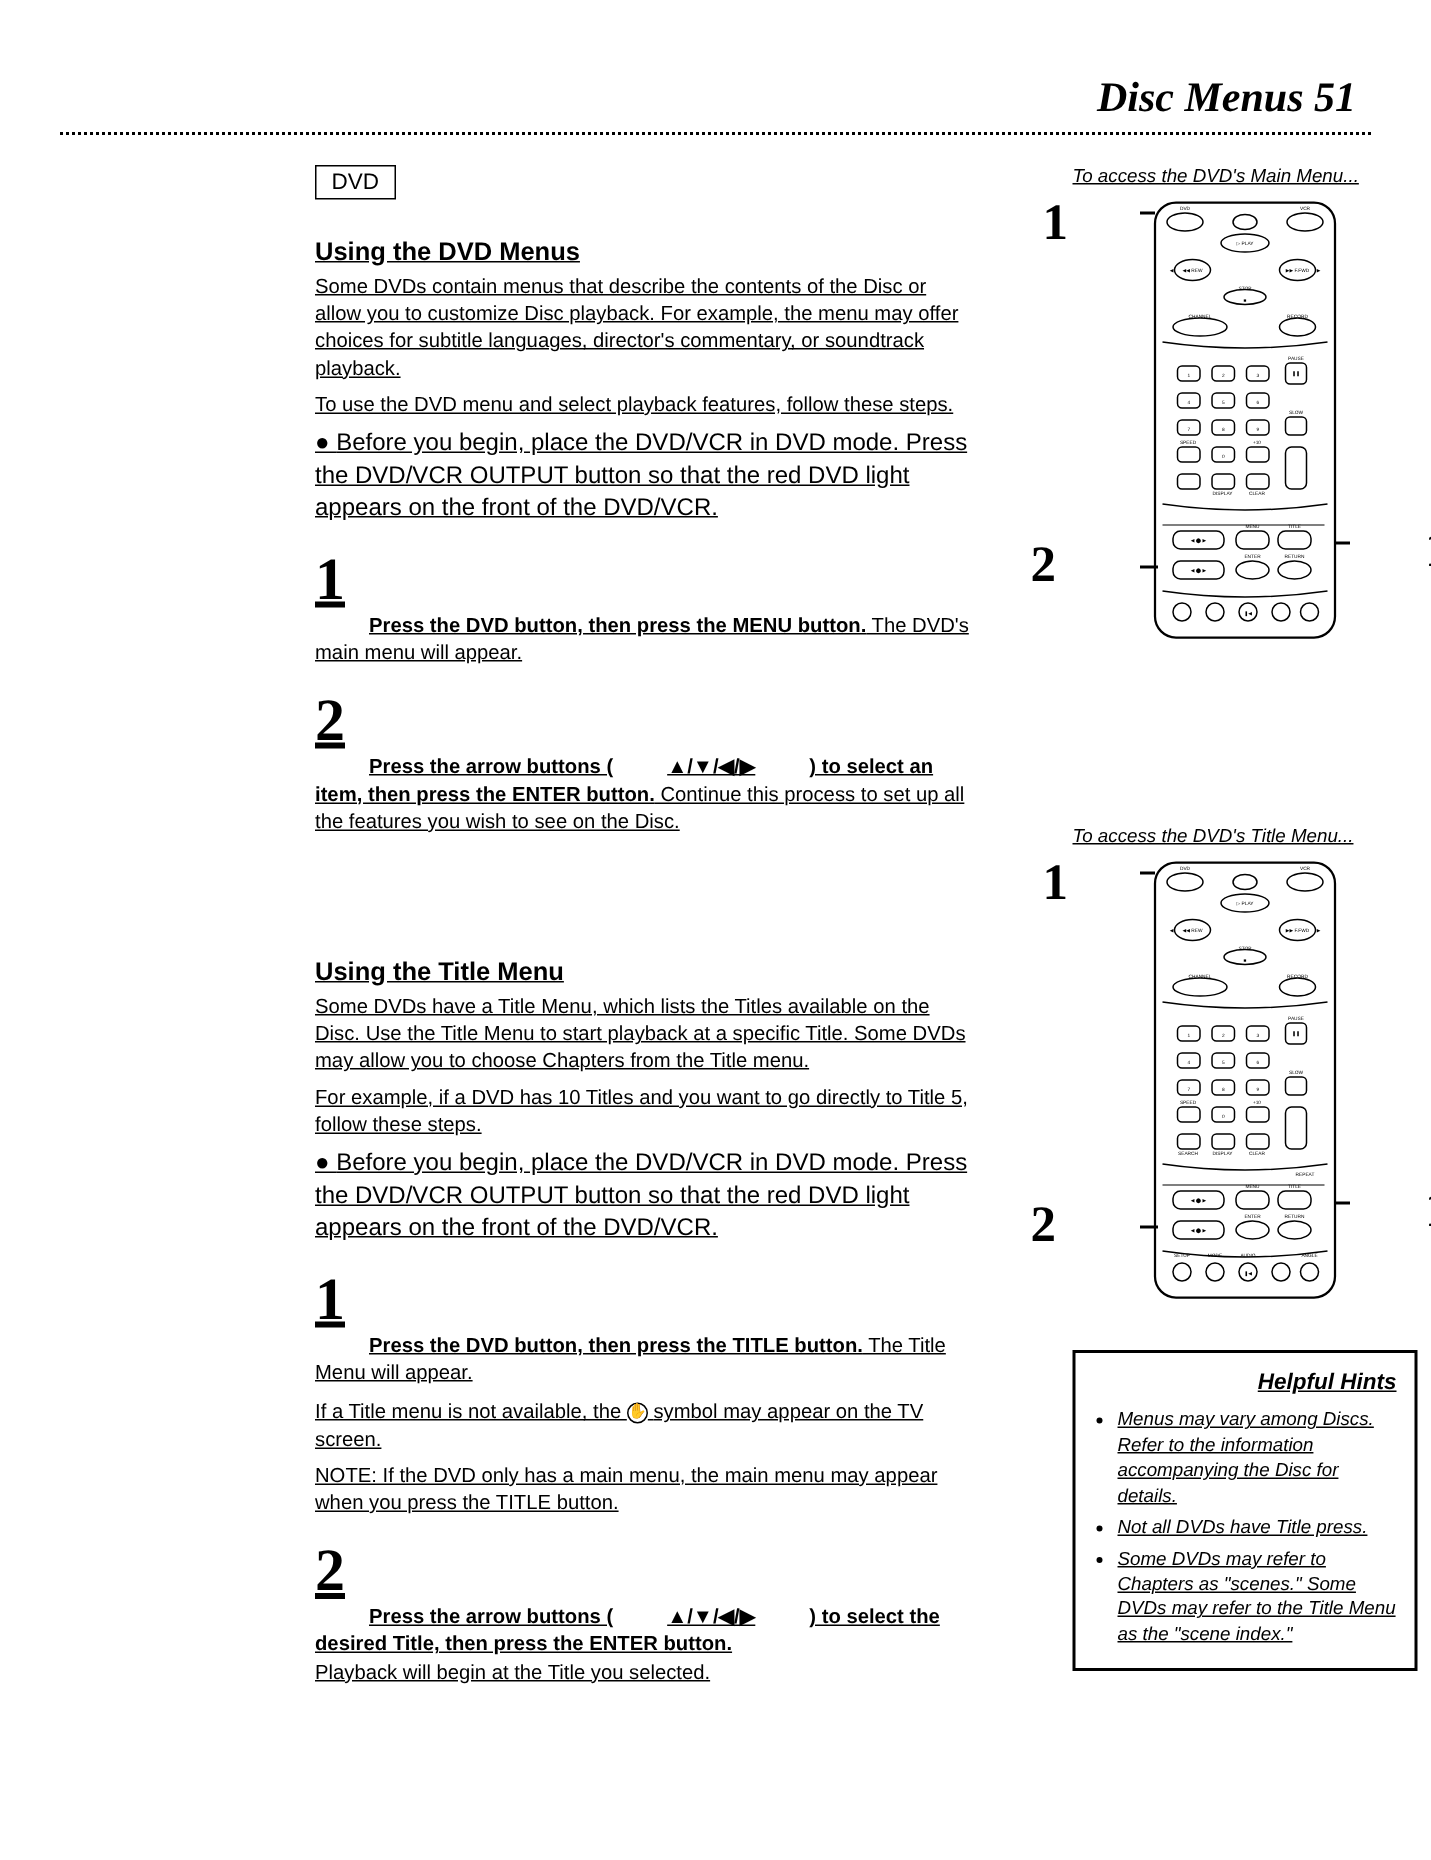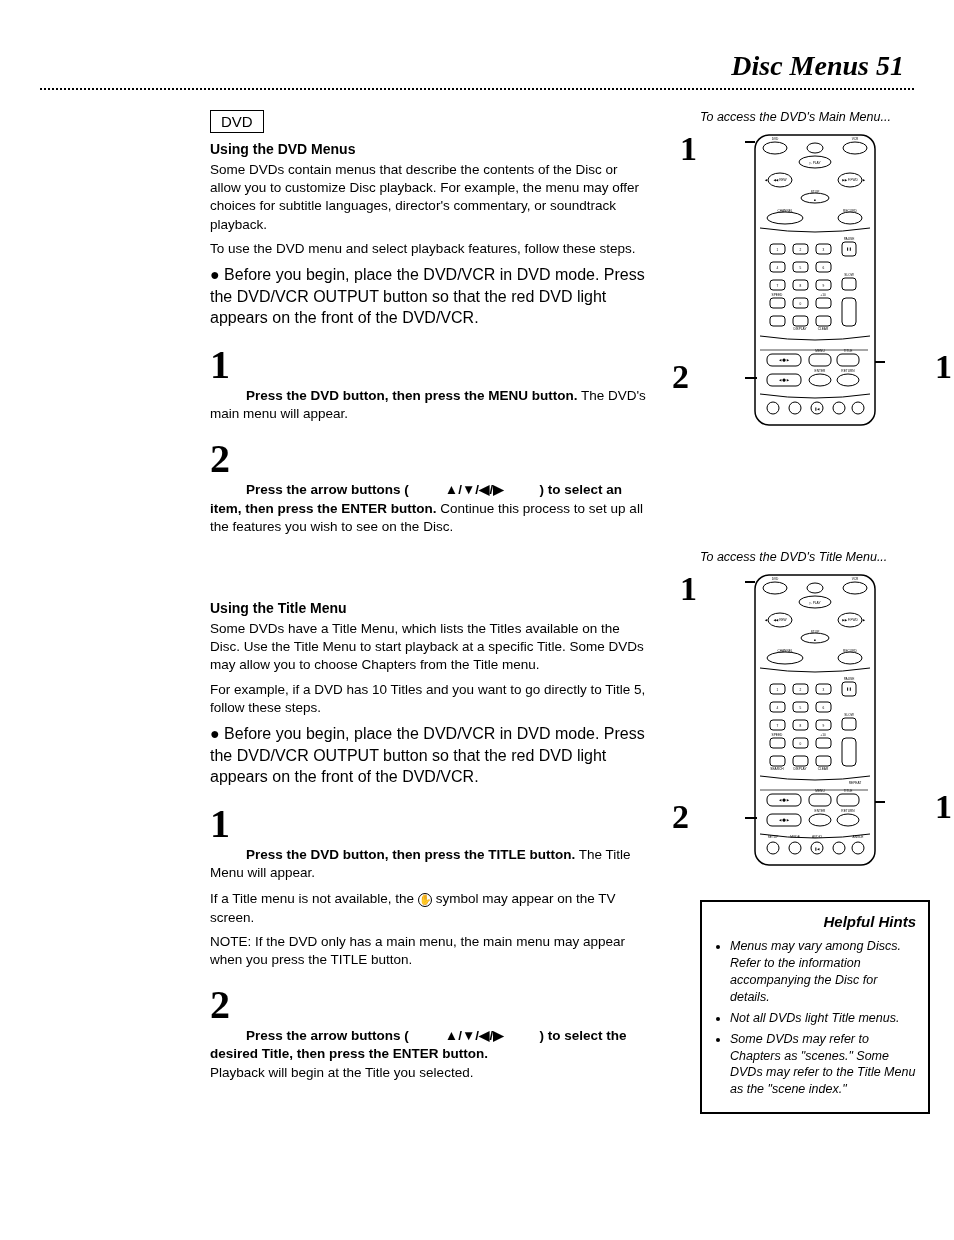--- a/index.html
+++ b/index.html
@@ -21,41 +21,43 @@
     font-size: 28px;
     margin-bottom: 6px;
     padding-right: 10px;
   }
   .dotted-line {
     border-top: 2px dotted #000;
     margin-bottom: 20px;
   }
   .content {
     display: flex;
-    gap: 30px;
+    gap: 45px;
+    text-decoration: underline;
   }
   .left-col {
     flex: 0 0 440px;
     margin-left: 170px;
   }
   .right-col {
     flex: 0 0 230px;
     margin-left: 20px;
   }
   .dvd-box {
     border: 1.5px solid #000;
     display: inline-block;
     padding: 2px 10px;
     font-size: 15px;
     margin-bottom: 8px;
   }
   .section-heading {
     font-weight: bold;
-    font-size: 14px;
+    font-size: 17px;
     margin-bottom: 4px;
+    margin-top: 17px;
   }
   .body-text {
     font-size: 13.5px;
     line-height: 1.35;
     margin-bottom: 6px;
   }
   .bullet-line {
     font-size: 16px;
     line-height: 1.35;
     margin-bottom: 6px;
@@ -382,20 +384,20 @@
         <circle cx="113" cy="278" r="6" fill="none" stroke="#000"></circle>
         <text class="r-label" x="113" y="268" text-anchor="middle">ANGLE</text>
         <path d="M15 264 Q70 272 125 264" fill="none" stroke="#000"></path>
       </svg>
     </div>
 
     <div class="hints-box">
       <div class="hints-title">Helpful Hints</div>
       <ul>
         <li>Menus may vary among Discs. Refer to the information accompanying the Disc for details.</li>
-        <li>Not all DVDs light Title menus.</li>
+        <li>Not all DVDs have Title press.</li>
         <li>Some DVDs may refer to Chapters as "scenes." Some DVDs may refer to the Title Menu as the "scene index."</li>
       </ul>
     </div>
 
   </div>
 
 </div>
 
 </body></html>

